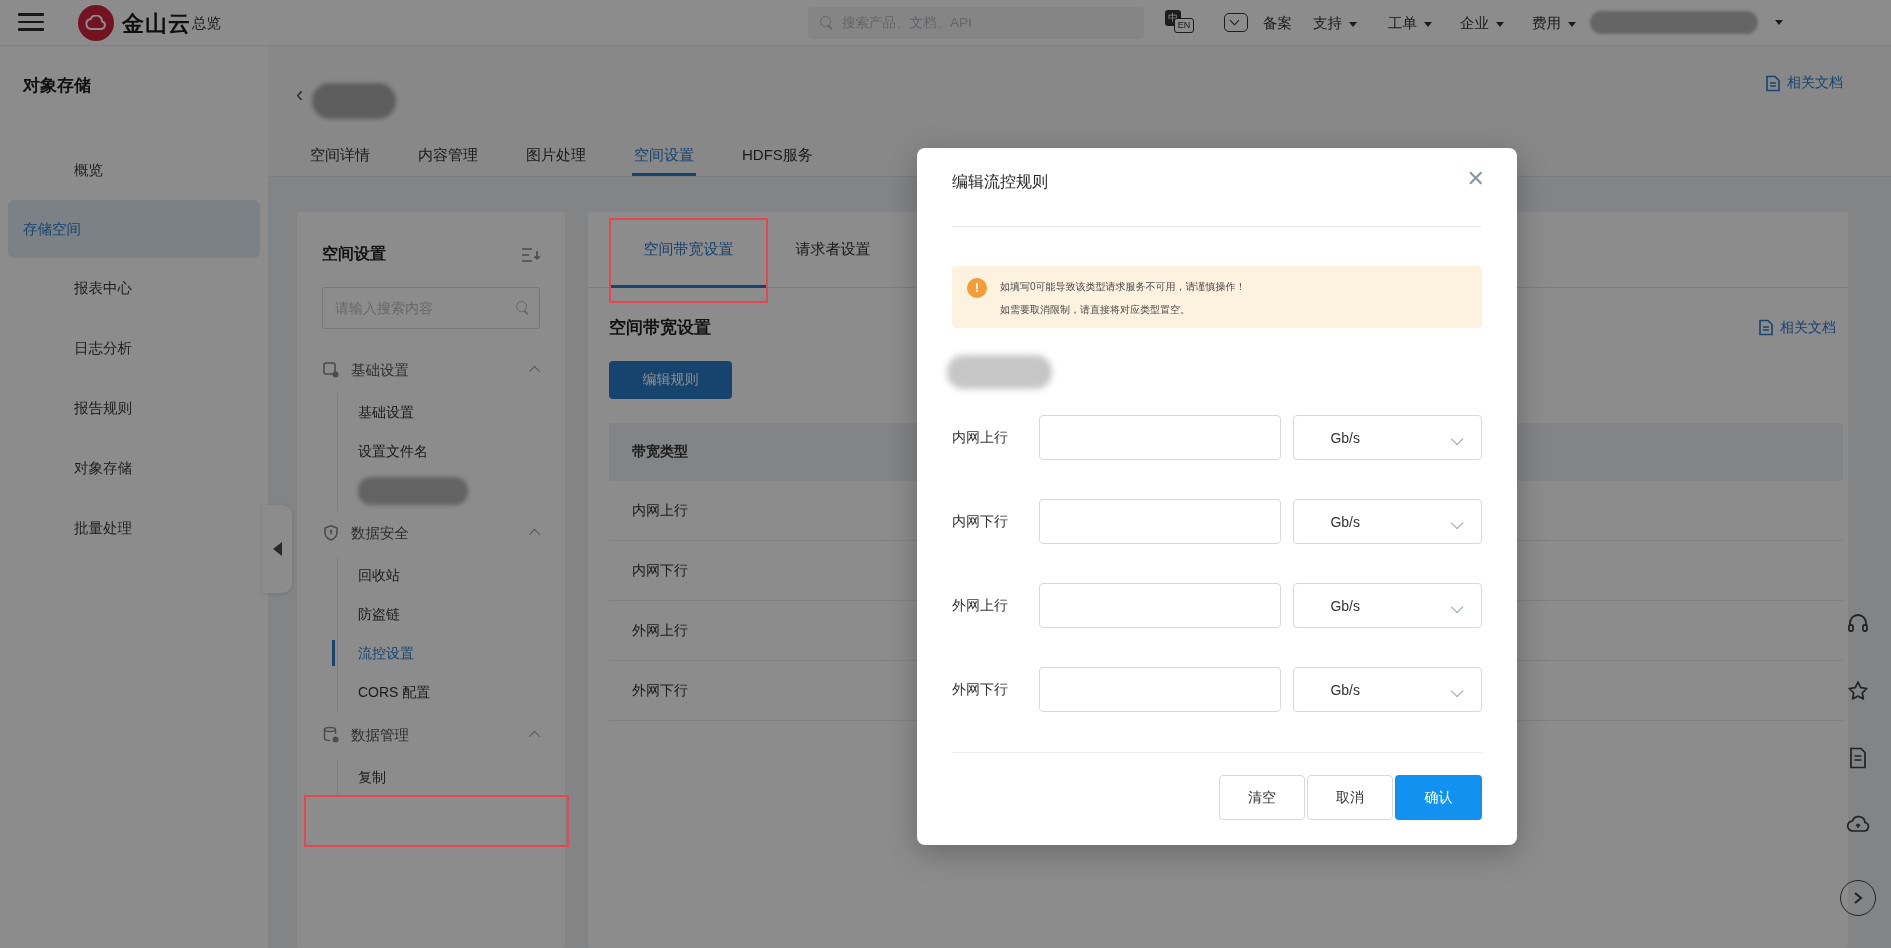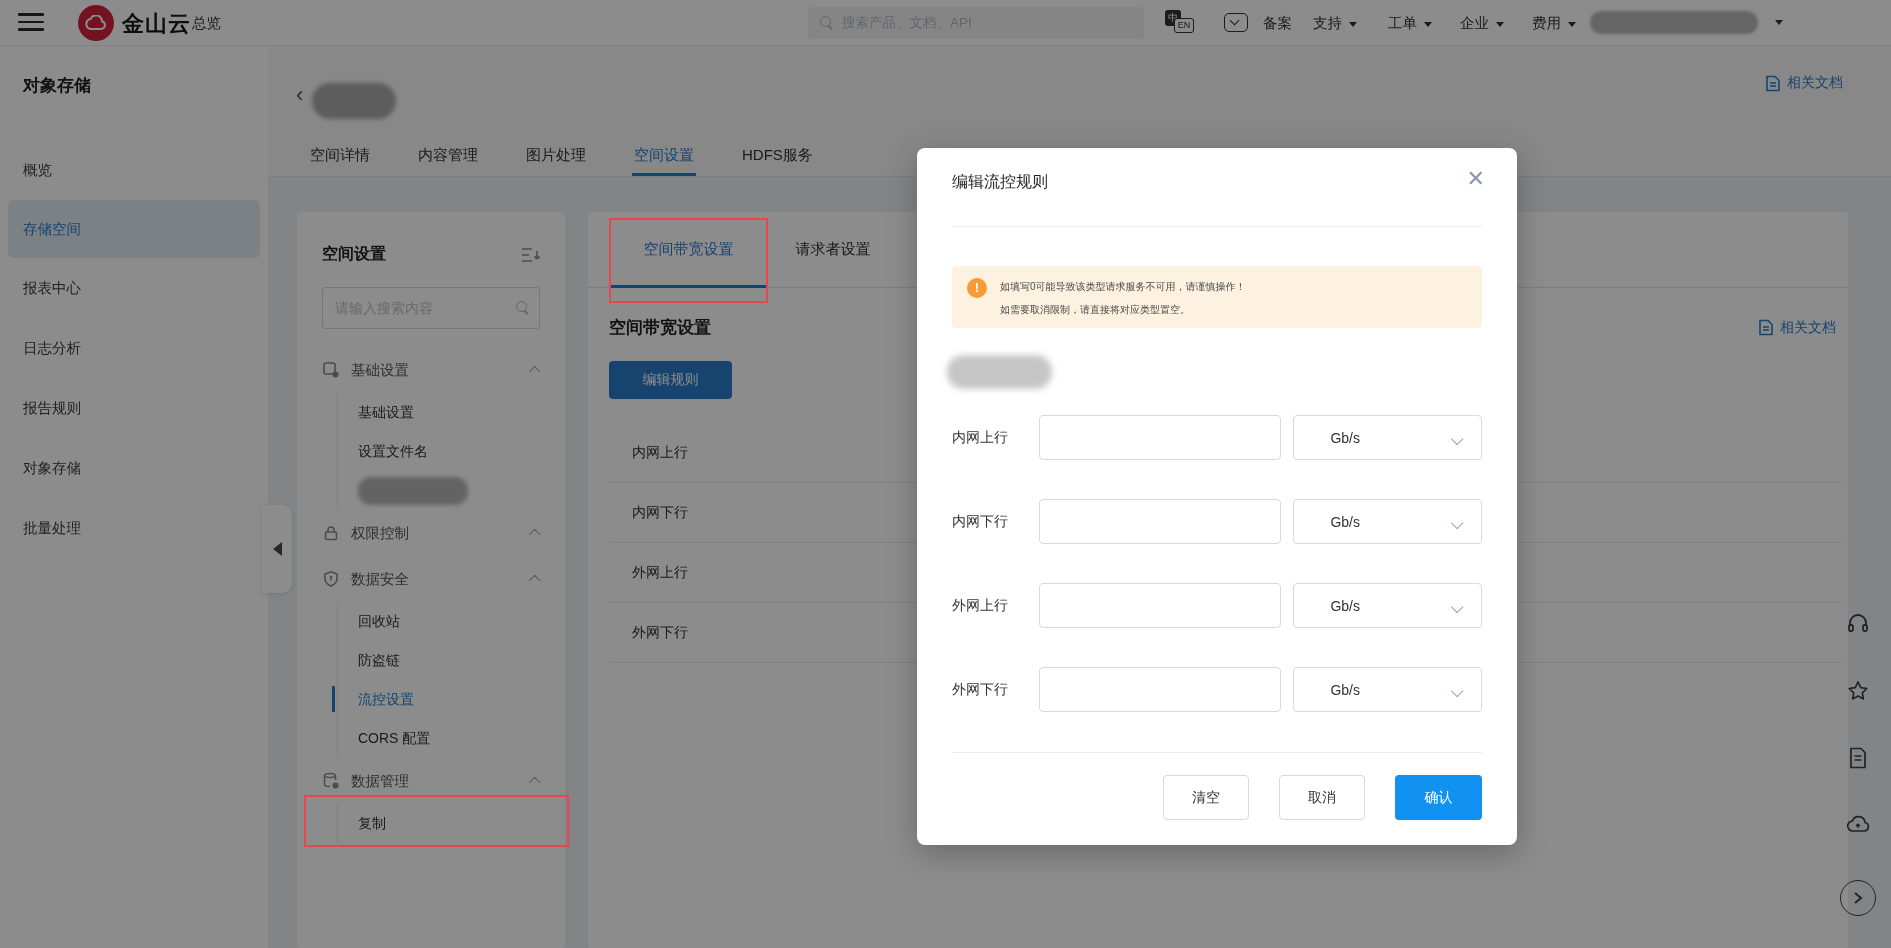--- a/index.html
+++ b/index.html
@@ -37,21 +37,21 @@
   .caret { display:inline-block; width:0; height:0; border-left:4.5px solid transparent;
            border-right:4.5px solid transparent; border-top:5.5px solid #333; margin-left:7px; vertical-align:middle; }
   .acct-blob { position:absolute; left:1590px; top:11px; width:168px; height:23px; background:#b9b9b9;
                border-radius:12px; filter:blur(1.5px); }
   .acct-caret { position:absolute; left:1768px; top:20px; }
 
   
   .sidebar { position:absolute; left:0; top:46px; width:268px; height:902px; background:#fff; z-index:5; }
   .sidebar-title { position:absolute; left:23px; top:28px; font-size:17px; font-weight:bold; color:#1f1f1f; }
   .side-list { position:absolute; left:0; top:94px; width:268px; }
-  .side-item { height:60px; display:flex; align-items:center; padding-left:23px; font-size:14.5px; color:#3c3c3c; cursor:pointer; }
+  .side-item { height:60px; display:flex; align-items:center; padding-left:30px; font-size:14.5px; color:#3c3c3c; cursor:pointer;margin-left:44px; }
   .side-item.active { background:#e2ecf5; color:#2a7cc9; margin:0 8px; padding-left:15px; border-radius:6px; height:58px; }
 
   
   .collapse-pill { position:absolute; left:262px; top:505px; width:30px; height:88px; background:#fff;
                    border-radius:0 10px 10px 0; box-shadow:0 1px 4px rgba(0,0,0,.12); z-index:6;
                    display:flex; align-items:center; justify-content:center; cursor:pointer; }
   .collapse-pill .tri { width:0; height:0; border-top:7px solid transparent; border-bottom:7px solid transparent;
                         border-right:9px solid #4a4a4a; }
 
   
@@ -133,21 +133,21 @@
   .mrows { position:absolute; left:35px; top:267px; right:35px; }
   .mrow { display:flex; align-items:center; margin-bottom:39px; }
   .mrow .mlabel { width:87px; font-size:14px; color:#333; flex:none; }
   .mrow input { width:243px; height:45px; border:1px solid #d9d9d9; border-radius:4px; outline:none;
                 font-size:14px; padding:0 12px; font-family:inherit; }
   .unit-select { margin-left:12px; width:189px; height:45px; border:1px solid #d9d9d9; border-radius:4px;
                  display:flex; align-items:center; padding:0 18px 0 36px; cursor:pointer; color:#333; font-size:14px; }
   .chev-down { margin-left:auto; width:9px; height:9px; border-left:1.7px solid #9aa4b0; border-top:1.7px solid #9aa4b0;
                transform:rotate(-135deg) translateY(-2px); }
   .modal-foot-hr { position:absolute; left:35px; right:35px; top:604px; height:1px; background:#ececec; }
-  .modal-foot { position:absolute; right:35px; top:627px; display:flex; gap:30px; }
+  .modal-foot { position:absolute; right:35px; top:627px; display:flex; gap:2px; }
   .mbtn { height:45px; border-radius:4px; font-size:14px; cursor:pointer; font-family:inherit; }
   .mbtn.ghost { width:86px; background:#fff; border:1px solid #d9d9d9; color:#333; }
   .mbtn.blue { width:87px; background:#1192f0; border:none; color:#fff; }
 
   svg { display:block; }
 </style>
 </head>
 <body>
 
 <div class="topbar">
@@ -240,28 +240,20 @@
       <span class="chev-up"></span>
     </div>
     <div class="tchildren">
       <div class="tchild">基础设置</div>
       <div class="tchild">设置文件名</div>
       <div class="tchild">
           <span class="tree-blob"></span>
         </div>
     </div>
 
-    <div class="tgroup">
-      <svg width="18" height="18" viewBox="0 0 18 18">
-        <rect x="3.5" y="8" width="11" height="7.5" rx="1.5" fill="none" stroke="#8a8a8a" stroke-width="1.6"></rect>
-        <path d="M6 8V6a3 3 0 0 1 6 0v2" fill="none" stroke="#8a8a8a" stroke-width="1.6"></path>
-      </svg>
-      <span class="glabel">权限控制</span>
-      <span class="chev-up"></span>
-    </div>
 
     <div class="tgroup">
       <svg width="18" height="18" viewBox="0 0 18 18">
         <path d="M9 1.8l6 2.2v4.5c0 4-2.8 6.2-6 7.5-3.2-1.3-6-3.5-6-7.5V4z" fill="none" stroke="#8a8a8a" stroke-width="1.6"></path>
         <circle cx="9" cy="7" r="1.2" fill="#8a8a8a"></circle>
           <path d="M9 8v2.5" stroke="#8a8a8a" stroke-width="1.4"></path>
       </svg>
       <span class="glabel">数据安全</span>
       <span class="chev-up"></span>
     </div>
@@ -297,20 +289,21 @@
     <div class="doc-link" style="position:static;">
       <svg width="16" height="17" viewBox="0 0 16 17">
         <path d="M2 1.5h8l4 4v10H2z" fill="none" stroke="#2a7cc9" stroke-width="1.6"></path>
         <path d="M5 8h6M5 11h6" stroke="#2a7cc9" stroke-width="1.4"></path>
       </svg>
       <span>相关文档</span>
     </div>
   </div>
   <button class="btn-primary">编辑规则</button>
   <div class="bw-table">
+    <div class="bw-th">带宽类型</div>
     <div class="bw-tr">内网上行</div>
     <div class="bw-tr">内网下行</div>
     <div class="bw-tr">外网上行</div>
     <div class="bw-tr">外网下行</div>
   </div>
 </div>
 
 <div class="float-bar">
   <div class="float-btn">
     <svg width="24" height="24" viewBox="0 0 24 24">

